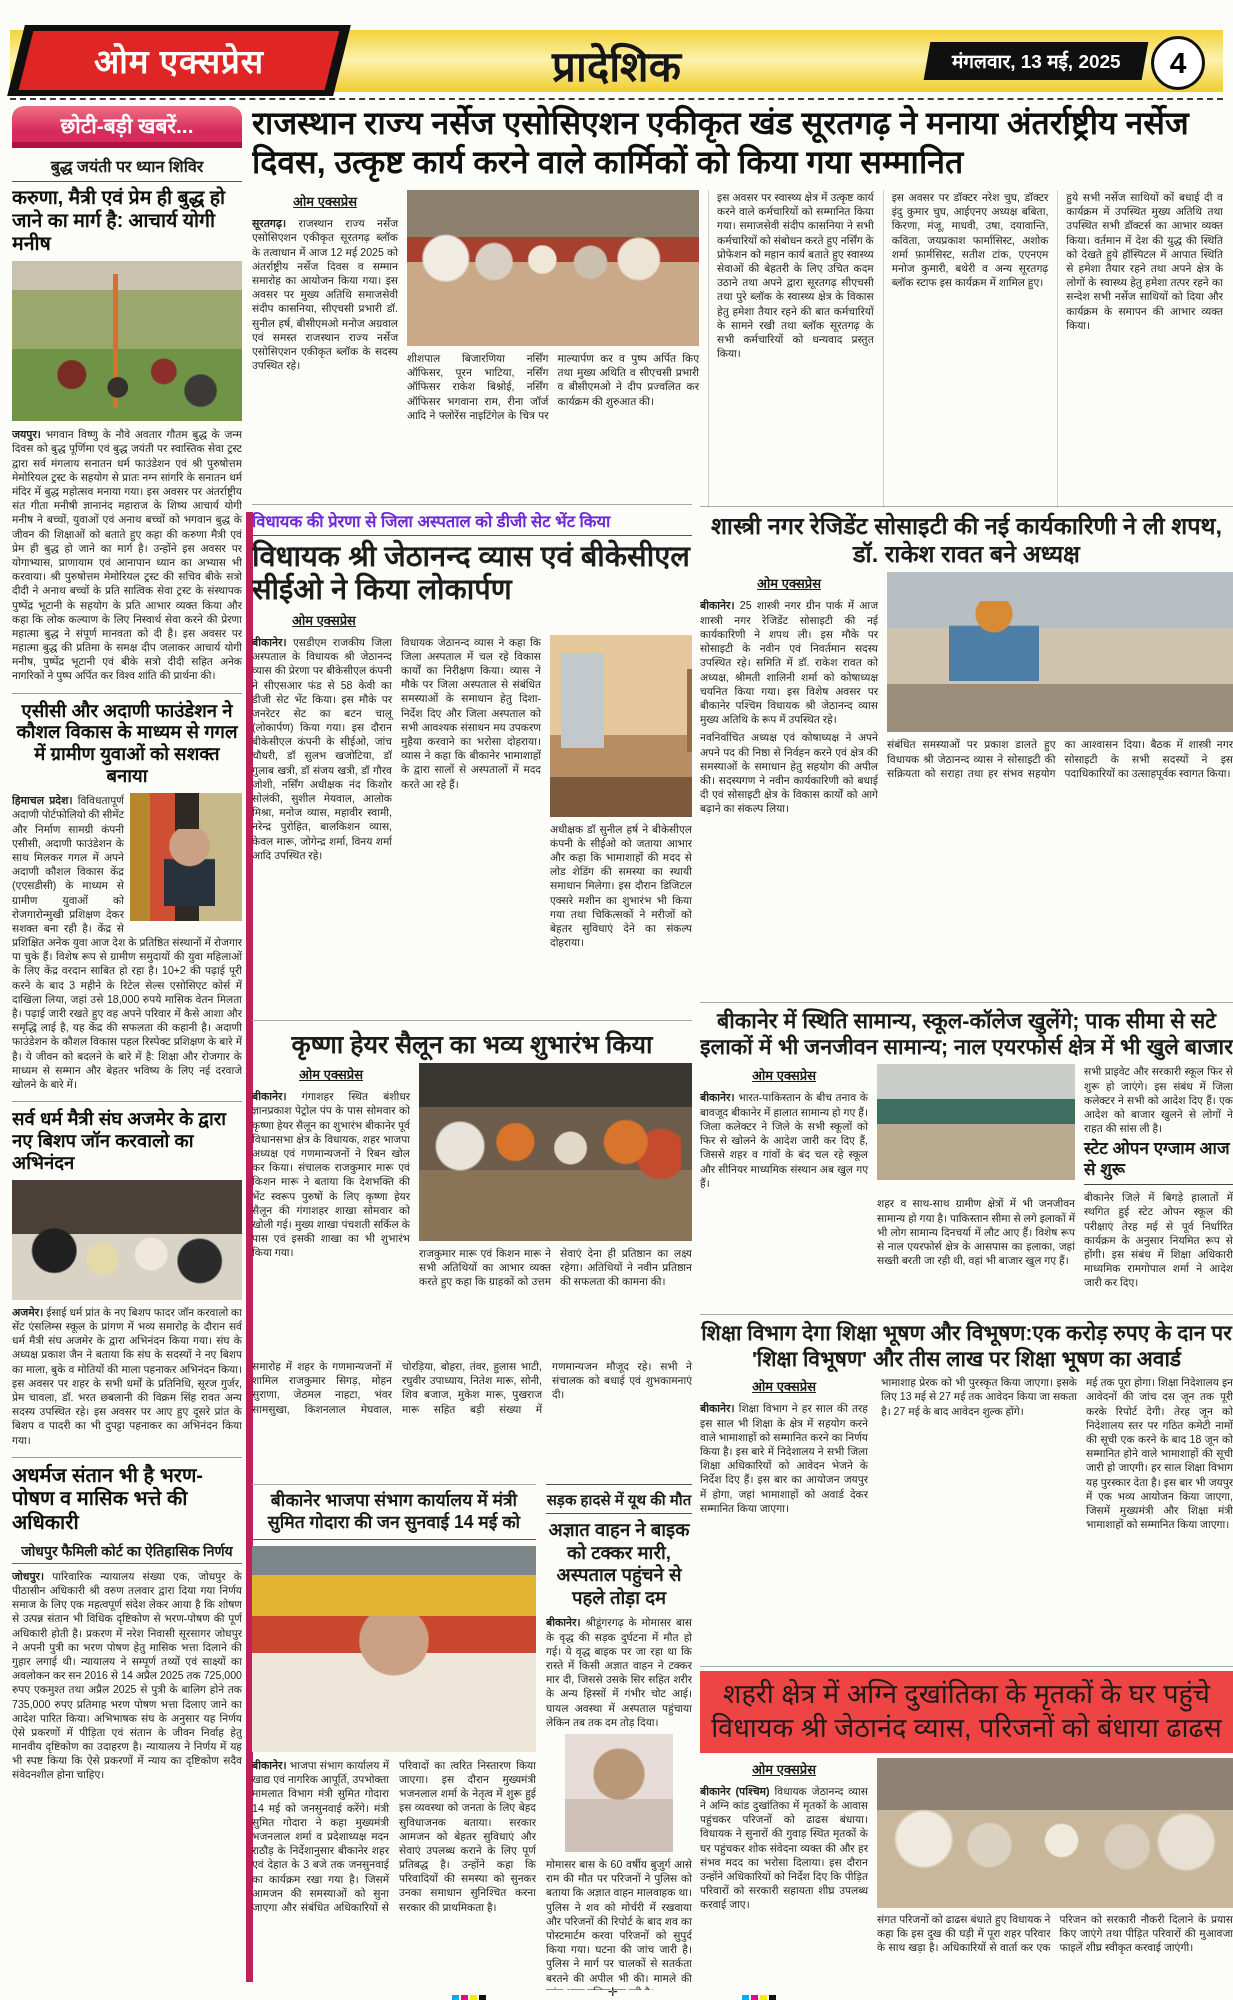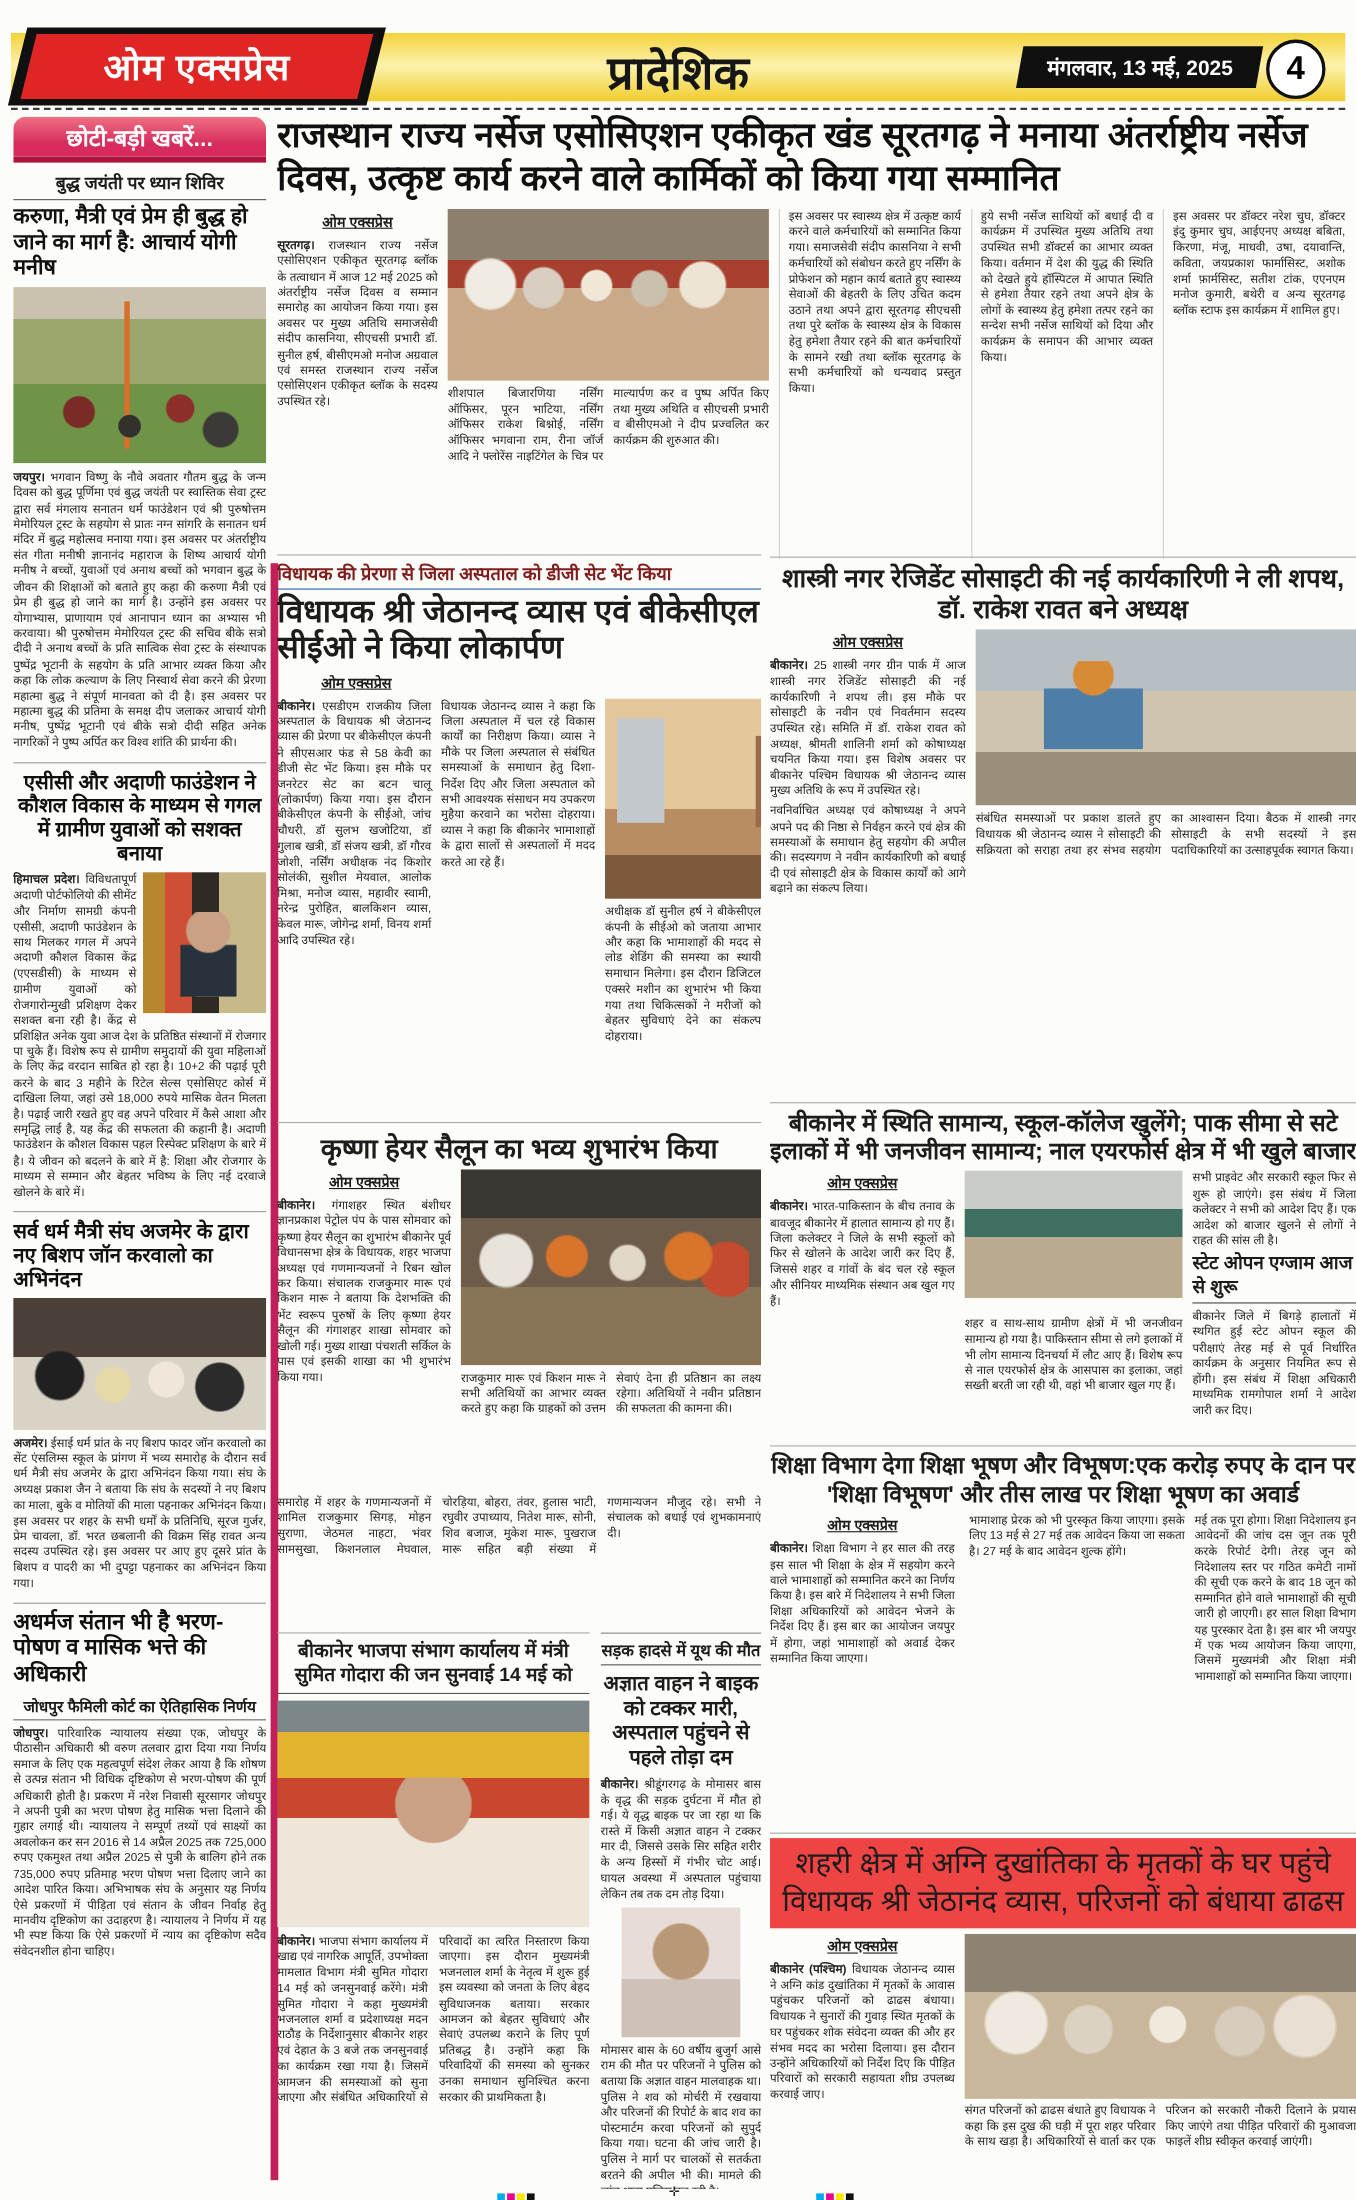--- a/index.html
+++ b/index.html
@@ -70,21 +70,21 @@
   .ph-nurses:after{content:"";position:absolute;left:4%;top:26%;width:92%;height:44%;
      background:radial-gradient(circle at 10% 40%,#f0ece4 0 9%,transparent 10%),
                 radial-gradient(circle at 28% 45%,#d8cfc2 0 9%,transparent 10%),
                 radial-gradient(circle at 46% 42%,#efe7d8 0 9%,transparent 10%),
                 radial-gradient(circle at 64% 46%,#cbbfae 0 9%,transparent 10%),
                 radial-gradient(circle at 82% 41%,#ece4d4 0 9%,transparent 10%);}
   .m-2col{columns:2;column-gap:9px;}
   .m-c{flex:1;border-left:1px solid #cfcfcf;padding-left:8px;}
   
   .dg{position:absolute;left:252px;top:504px;width:440px;height:512px;overflow:hidden;}
-  .dg-kick{color:#7f1d1d;font-weight:bold;font-size:16.5px;border-bottom:1.5px solid #1f5fae;
+  .dg-kick{color:#6d28d9;font-weight:bold;font-size:16.5px;border-bottom:1.5px solid #1f5fae;
            padding-bottom:3px;margin-bottom:4px;}
   .dg-head{font-size:29px;line-height:1.15;font-weight:bold;margin:2px 0 4px;}
   .dg-flex{display:flex;gap:9px;height:382px;overflow:hidden;}
   .dg-c{width:140px;flex-shrink:0;}
   .dg-stack{flex:1;display:flex;flex-direction:column;gap:5px;}
   .ph-dgset{height:182px;background:linear-gradient(180deg,#e4c79b 0 55%,#b98d62 55% 78%,#7d5a3e 78% 100%);}
   .ph-dgset:after{content:"";position:absolute;left:8%;top:10%;width:30%;height:52%;background:
      linear-gradient(180deg,#c2c8cc 0 100%);box-shadow:120px 10px 0 -6px #9c6a4a;}
   
   .sh{position:absolute;left:700px;top:506px;width:533px;height:492px;overflow:hidden;}
@@ -229,22 +229,22 @@
       <p class="body-txt" style="margin:0;">
         <b>सूरतगढ़।</b>
         <span>राजस्थान राज्य नर्सेज एसोसिएशन एकीकृत सूरतगढ़ ब्लॉक के तत्वाधान में आज 12 मई 2025 को अंतर्राष्ट्रीय नर्सेज दिवस व सम्मान समारोह का आयोजन किया गया। इस अवसर पर मुख्य अतिथि समाजसेवी संदीप कासनिया, सीएचसी प्रभारी डॉ. सुनील हर्ष, बीसीएमओ मनोज अग्रवाल एवं समस्त राजस्थान राज्य नर्सेज एसोसिएशन एकीकृत ब्लॉक के सदस्य उपस्थित रहे।</span>
       </p>
     </div>
     <div class="m-stack">
       <div class="ph ph-nurses"></div>
       <div class="m-2col body-txt">शीशपाल बिजारणिया नर्सिंग ऑफिसर, पूरन भाटिया, नर्सिंग ऑफिसर राकेश बिश्नोई, नर्सिंग ऑफिसर भगवाना राम, रीना जॉर्ज आदि ने फ्लोरेंस नाइटिंगेल के चित्र पर माल्यार्पण कर व पुष्प अर्पित किए तथा मुख्य अथिति व सीएचसी प्रभारी व बीसीएमओ ने दीप प्रज्वलित कर कार्यक्रम की शुरुआत की।</div>
     </div>
     <div class="m-c body-txt">इस अवसर पर स्वास्थ्य क्षेत्र में उत्कृष्ट कार्य करने वाले कर्मचारियों को सम्मानित किया गया। समाजसेवी संदीप कासनिया ने सभी कर्मचारियों को संबोधन करते हुए नर्सिंग के प्रोफेशन को महान कार्य बताते हुए स्वास्थ्य सेवाओं की बेहतरी के लिए उचित कदम उठाने तथा अपने द्वारा सूरतगढ़ सीएचसी तथा पुरे ब्लॉक के स्वास्थ्य क्षेत्र के विकास हेतु हमेशा तैयार रहने की बात कर्मचारियों के सामने रखी तथा ब्लॉक सूरतगढ़ के सभी कर्मचारियों को धन्यवाद प्रस्तुत किया।</div>
+    <div class="m-c body-txt">इस अवसर पर डॉक्टर नरेश चुघ, डॉक्टर इंदु कुमार चुघ, आईएनए अध्यक्ष बबिता, किरणा, मंजू, माधवी, उषा, दयावान्ति, कविता, जयप्रकाश फार्मासिस्ट, अशोक शर्मा फ़ार्मसिस्ट, सतीश टांक, एएनएम मनोज कुमारी, बथेरी व अन्य सूरतगढ़ ब्लॉक स्टाफ इस कार्यक्रम में शामिल हुए।</div>
     <div class="m-c body-txt">हुये सभी नर्सेज साथियों कों बधाई दी व कार्यक्रम में उपस्थित मुख्य अतिथि तथा उपस्थित सभी डॉक्टर्स का आभार व्यक्त किया। वर्तमान में देश की युद्ध की स्थिति को देखते हुये हॉस्पिटल में आपात स्थिति से हमेशा तैयार रहने तथा अपने क्षेत्र के लोगों के स्वास्थ्य हेतु हमेशा तत्पर रहने का सन्देश सभी नर्सेज साथियों को दिया और कार्यक्रम के समापन की आभार व्यक्त किया।</div>
-    <div class="m-c body-txt">इस अवसर पर डॉक्टर नरेश चुघ, डॉक्टर इंदु कुमार चुघ, आईएनए अध्यक्ष बबिता, किरणा, मंजू, माधवी, उषा, दयावान्ति, कविता, जयप्रकाश फार्मासिस्ट, अशोक शर्मा फ़ार्मसिस्ट, सतीश टांक, एएनएम मनोज कुमारी, बथेरी व अन्य सूरतगढ़ ब्लॉक स्टाफ इस कार्यक्रम में शामिल हुए।</div>
   </div>
 
   <div class="dg thin-top">
     <div class="dg-kick" style="margin-top:4px;">विधायक की प्रेरणा से जिला अस्पताल को डीजी सेट भेंट किया</div>
     <div class="dg-head">विधायक श्री जेठानन्द व्यास एवं बीकेसीएल सीईओ ने किया लोकार्पण</div>
     <div class="byline" style="text-align:left;padding-left:40px;">ओम एक्सप्रेस</div>
     <div class="dg-flex">
       <div class="dg-c body-txt">
         <b>बीकानेर।</b>
         <span>एसडीएम राजकीय जिला अस्पताल के विधायक श्री जेठानन्द व्यास की प्रेरणा पर बीकेसीएल कंपनी ने सीएसआर फंड से 58 केवी का डीजी सेट भेंट किया। इस मौके पर जनरेटर सेट का बटन चालू (लोकार्पण) किया गया। इस दौरान बीकेसीएल कंपनी के सीईओ, जांच चौधरी, डॉ सुलभ खजोटिया, डॉ गुलाब खत्री, डॉ संजय खत्री, डॉ गौरव जोशी, नर्सिंग अधीक्षक नंद किशोर सोलंकी, सुशील मेयवाल, आलोक मिश्रा, मनोज व्यास, महावीर स्वामी, नरेन्द्र पुरोहित, बालकिशन व्यास, केवल मारू, जोगेन्द्र शर्मा, विनय शर्मा आदि उपस्थित रहे।</span>

